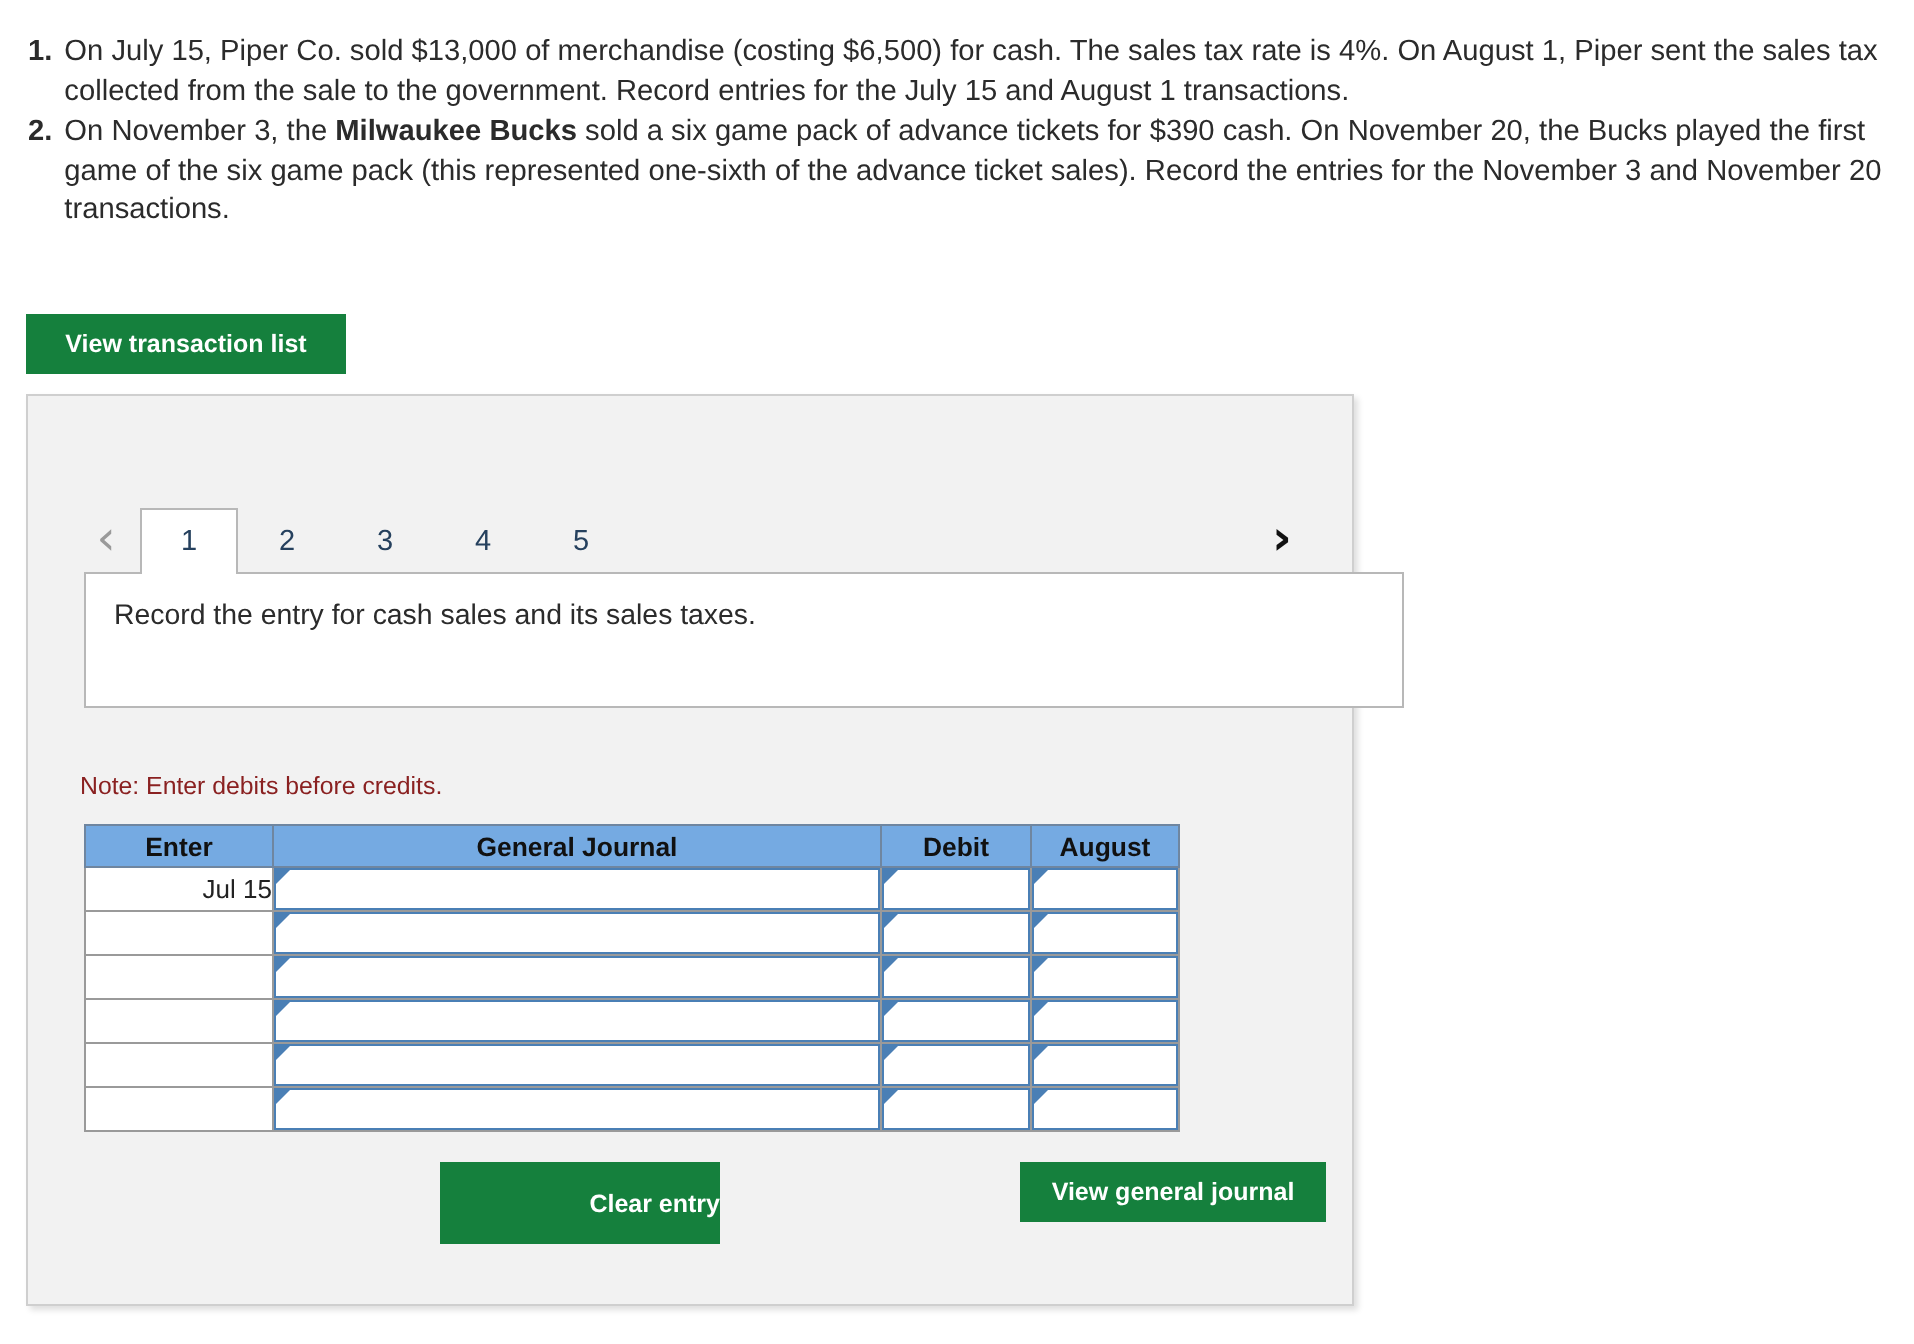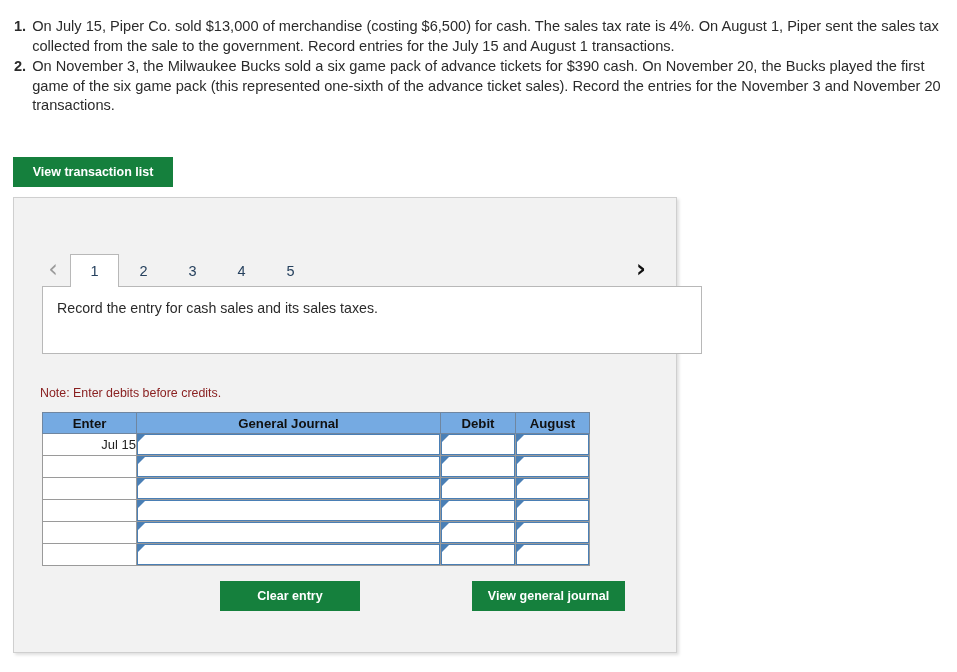--- a/index.html
+++ b/index.html
@@ -29,21 +29,21 @@
     color: #2b2b2b;
     margin-bottom: 1px;
   }
   .problem-num {
     font-weight: bold;
     flex: 0 0 auto;
     padding-right: 6px;
     white-space: nowrap;
   }
   .problem-text { flex: 1 1 auto; }
-  .problem-text b { font-weight: normal; text-align: right; }
+  .problem-text b { font-weight: bold; text-align: right; }
 
   
   .btn {
     display: inline-block;
     background: #15803d;
     color: #ffffff;
     border: none;
     font-family: "Liberation Sans", sans-serif;
     font-size: 12.5px;
     font-weight: bold;
@@ -222,22 +222,22 @@
     font-family: "Liberation Sans", sans-serif;
     font-size: 13px;
     color: #222;
     padding: 0;
     width: calc(100% - 12px);
   }
   .cell-input.num { text-align: right; }
 
   
   #record-entry-button      { position: absolute; left: 28px;  top: 383px; width: 140px; height: 30px; }
-  #clear-entry-button       { position: absolute; left: 206px; top: 383px; width: 140px; height: 30px; }
-  #view-general-journal-button { position: absolute; left: 458px; top: 383px; width: 153px; height: 30px; }
+  #clear-entry-button       { position: absolute; left: 206px; top: 383px; width: 140px; height: 41px; text-align: right; }
+  #view-general-journal-button { position: absolute; left: 496px; top: 383px; width: 153px; height: 30px; }
 </style>
 </head>
 <body>
 
 <ol id="problem-list">
     <li class="problem-item">
       <span class="problem-num">1.</span>
       <span class="problem-text"><span>On July 15, Piper Co. sold $13,000 of merchandise (costing $6,500) for cash. The sales tax rate is 4%. On August 1, Piper sent the sales tax collected from the sale to the government. Record entries for the July 15 and August 1 transactions.</span></span>
     </li>
     <li class="problem-item">

